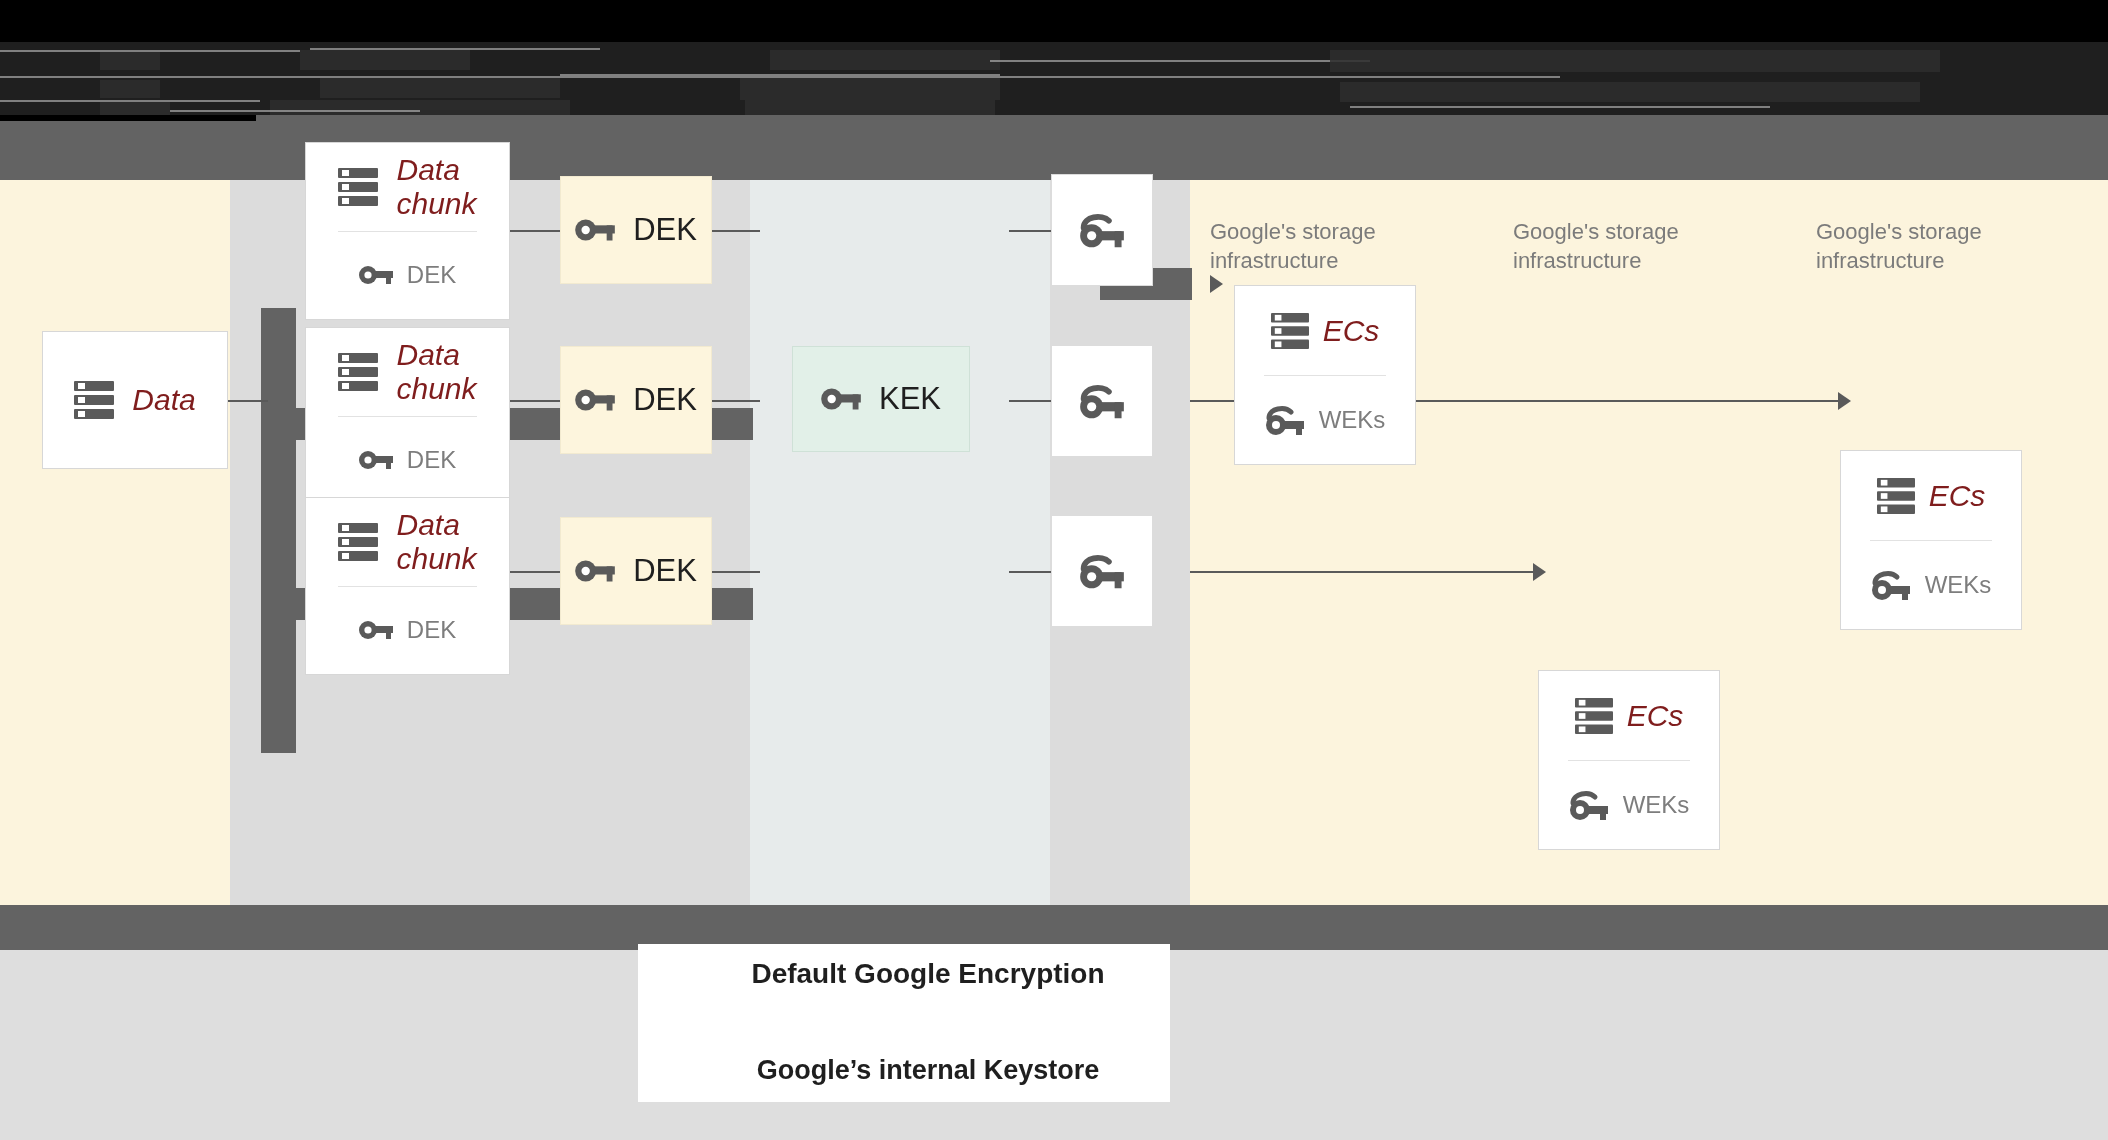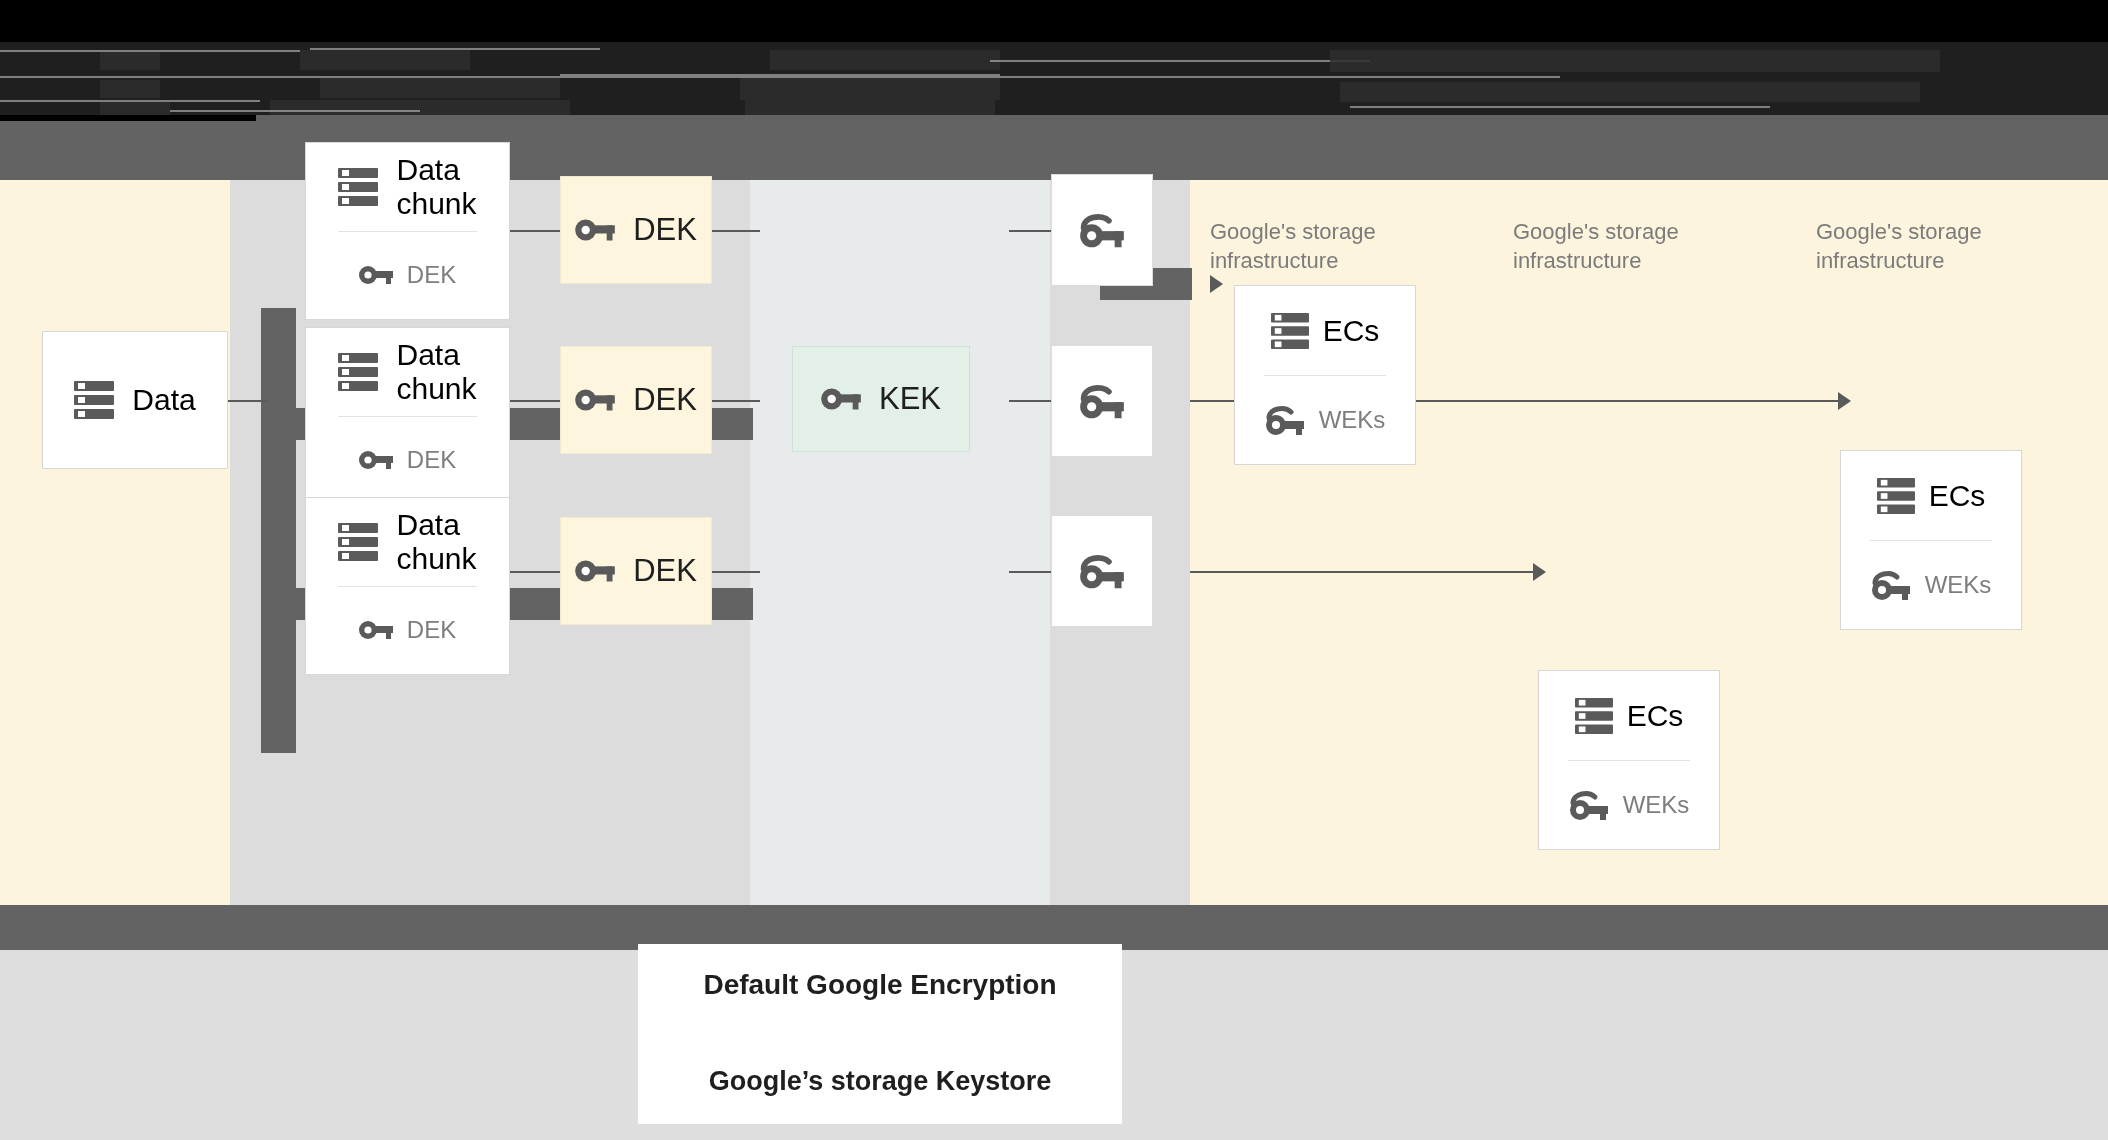--- a/index.html
+++ b/index.html
@@ -31,21 +31,21 @@
              border-bottom:9px solid transparent;border-left:13px solid #5a5a5a;}
 
   
   .card{position:absolute;background:#fff;border:1px solid #d7d7d7;box-sizing:border-box;}
   .card .row{display:flex;align-items:center;gap:18px;}
   .card .top{position:absolute;left:0;right:0;top:0;bottom:50%;
              display:flex;align-items:center;justify-content:center;}
   .card .divider{position:absolute;left:16%;right:16%;top:50%;height:1px;background:#e2e2e2;}
   .card .bot{position:absolute;left:0;right:0;top:50%;bottom:0;
              display:flex;align-items:center;justify-content:center;}
-  .card-label{font-size:30px;color:#000000;line-height:1.12;white-space:pre-line;}
+  .card-label{font-size:30px;color:#7f1d1d;line-height:1.12;white-space:pre-line;font-style:italic;}
   .card-sub{font-size:24px;color:#7d7d7d;}
 
   
   .chip{position:absolute;box-sizing:border-box;display:flex;align-items:center;
         justify-content:center;gap:18px;}
   .chip-dek{background:#fdf5dd;border:1px solid #f2ead0;}
   .chip-kek{background:#e2f0e8;border:1px solid #cfe1d7;}
   .chip-label{font-size:31px;color:#1f1f1f;}
 
   
@@ -430,21 +430,21 @@
           <span class="card-sub">WEKs</span>
         </div>
       </div>
     </div>
 
   </div>
 
   <div class="footer-base"></div>
   <div class="footer-gray"></div>
 
-  <div class="caption" style="left:638px;top:944px;width:484px;height:180px;">
+  <div class="caption" style="left:638px;top:944px;width:484px;height:158px;padding-left:48px;">
     <div class="cap-title">Default Google Encryption</div>
     <div class="cap-body">
       <br>
-      <b>Google’s storage Keystore</b>
+      <b>Google’s internal Keystore</b>
     </div>
   </div>
 
 </div>
 
 </body></html>

